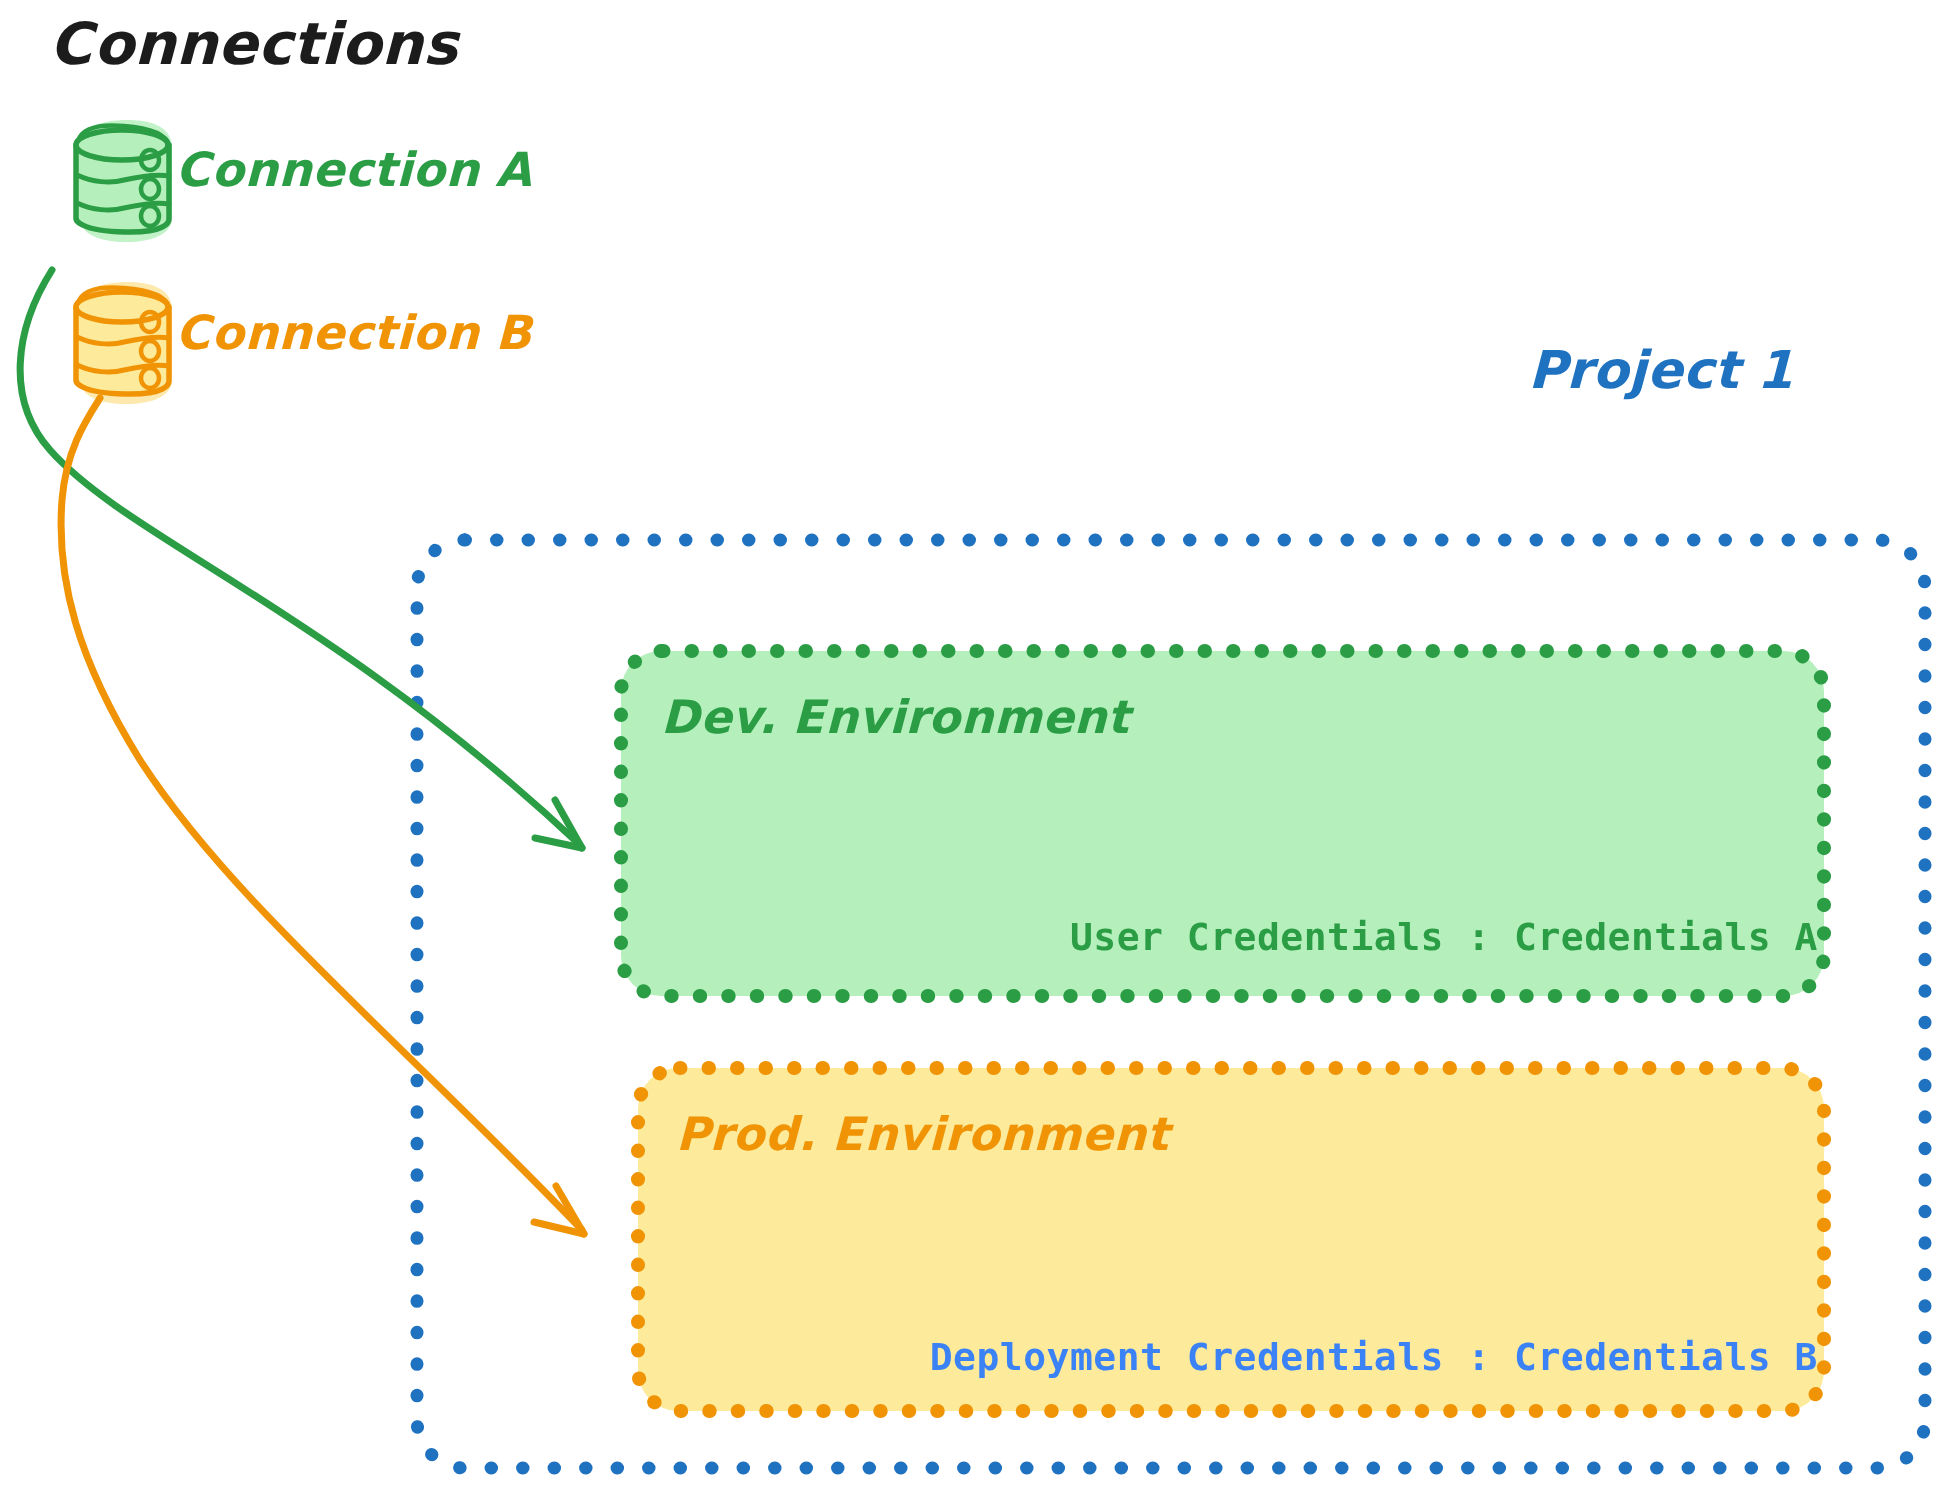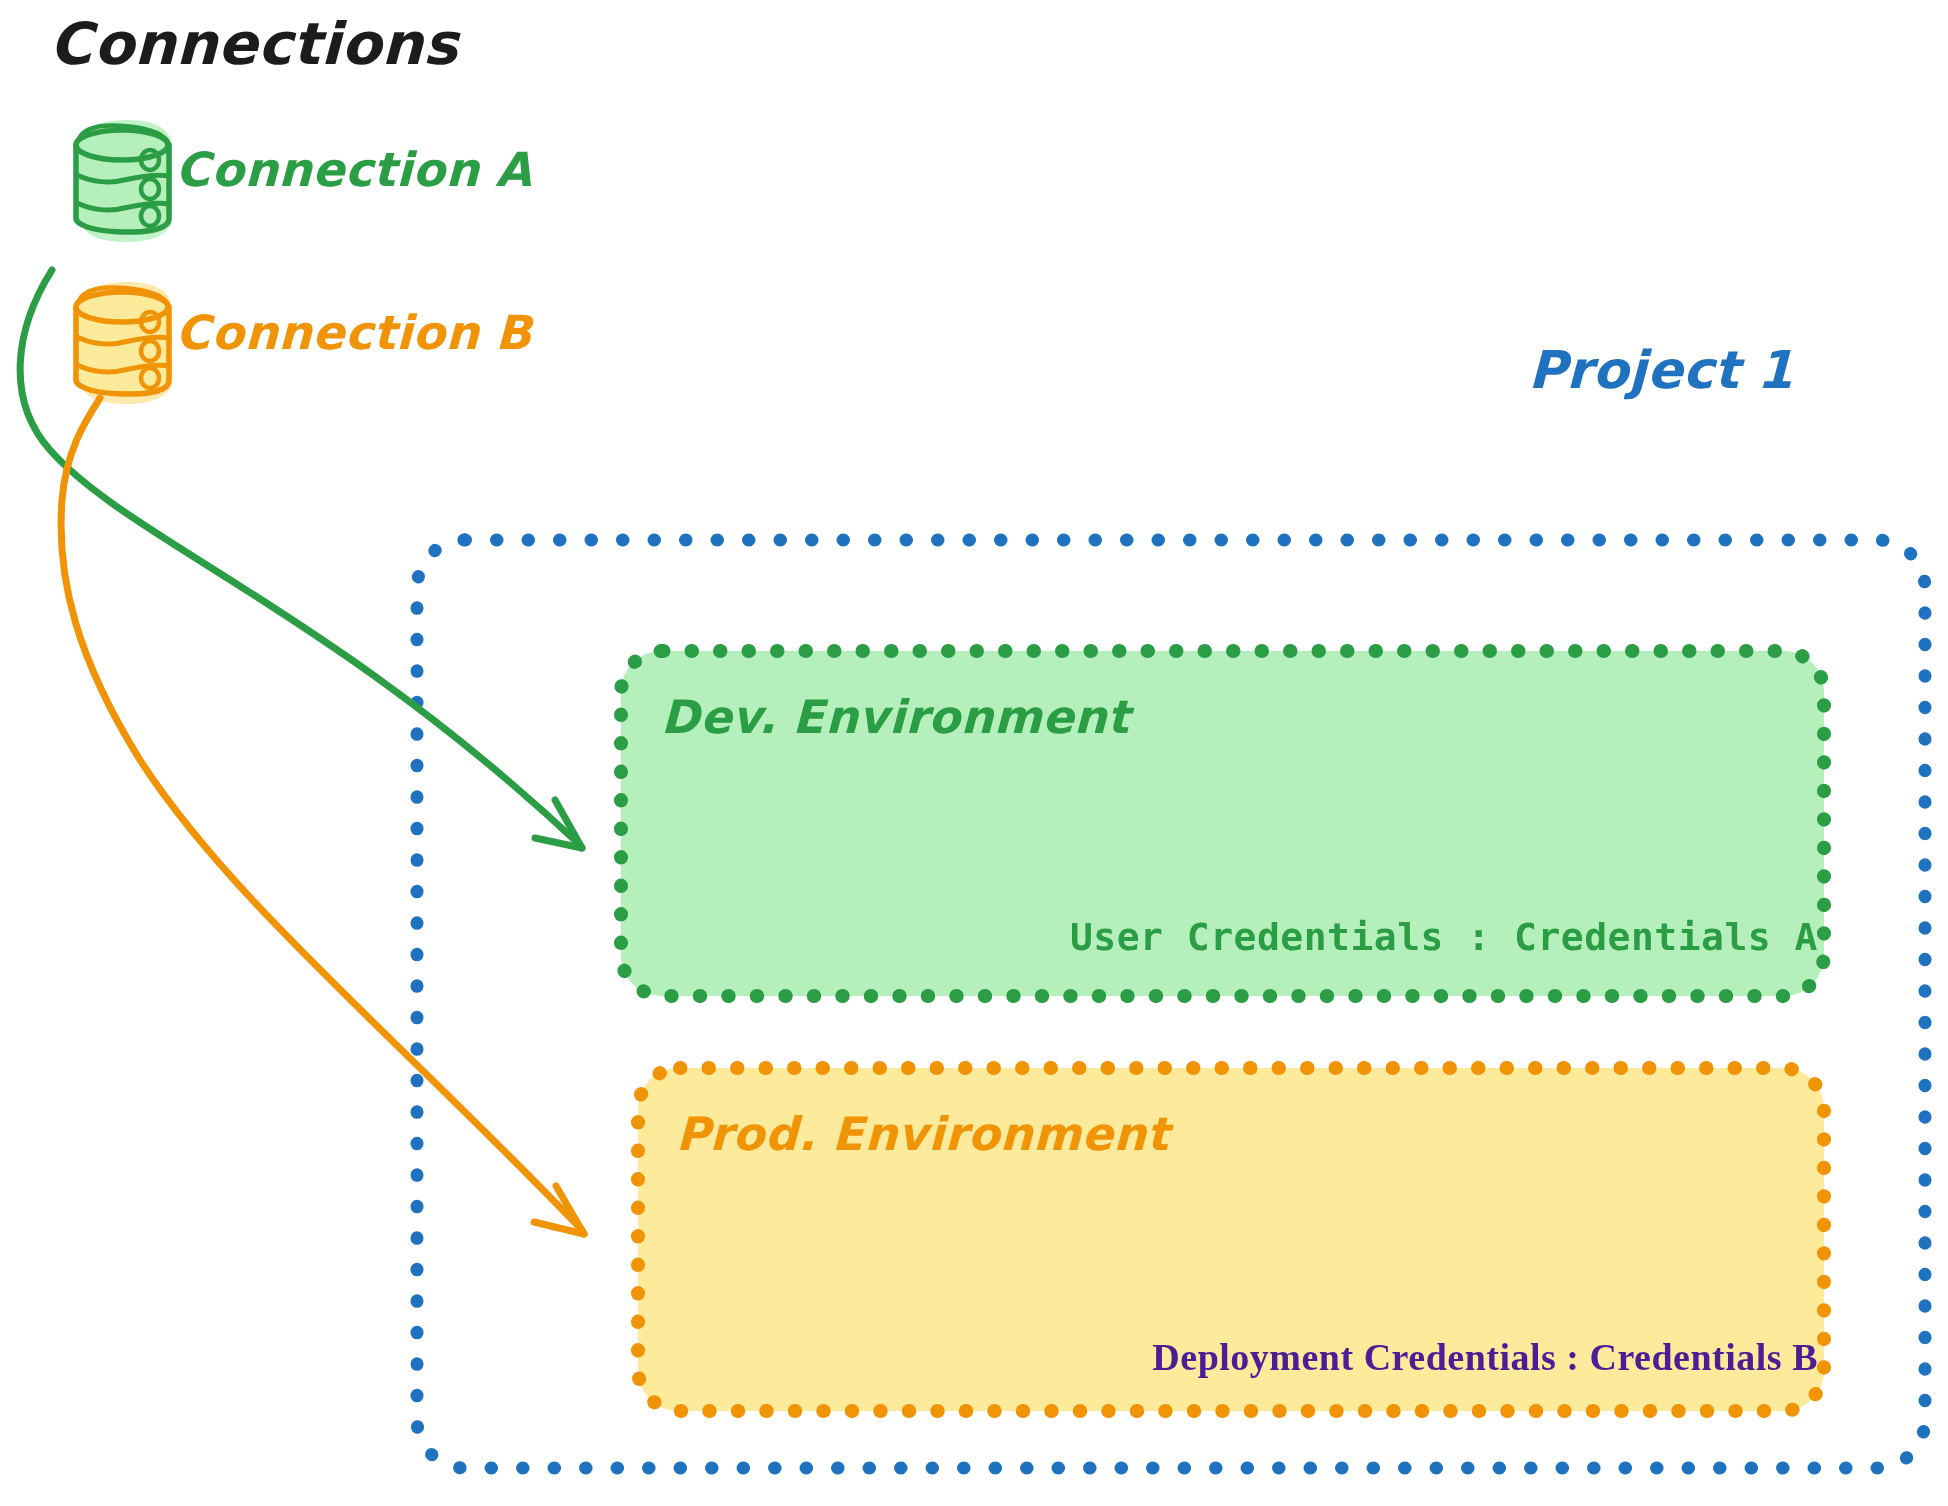--- a/index.html
+++ b/index.html
@@ -91,22 +91,21 @@
   #dev-cred-text {
     right: 130px;
     top: 915px;
     font-size: 38px;
     color: #2a9d45;
   }
   #prod-cred-text {
     right: 130px;
     top: 1335px;
     font-size: 38px;
-    color: #4c1d95;
-    font-family: Liberation Serif, serif;
+    color: #3b82f6;
   }
 
   
   .boxfill {
     position: absolute;
     border-radius: 40px;
   }
   #project-box-fill {
     left: 417px; top: 540px;
     width: 1508px; height: 928px;

